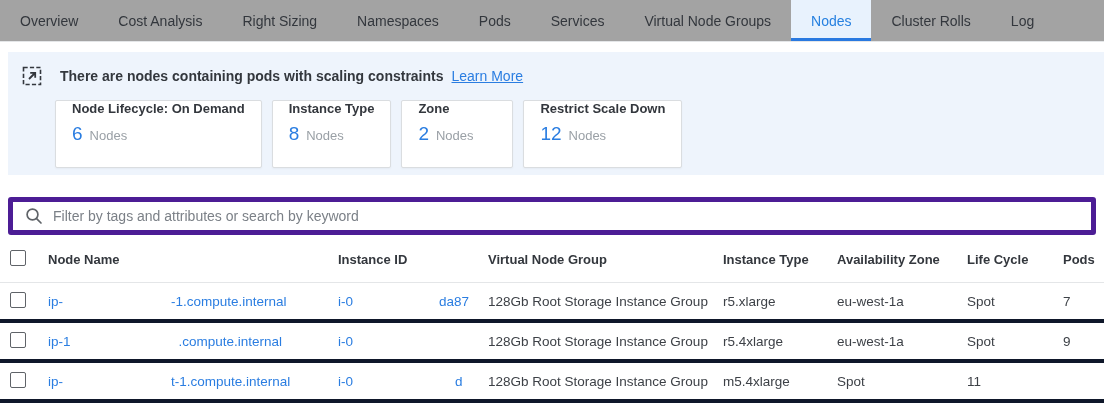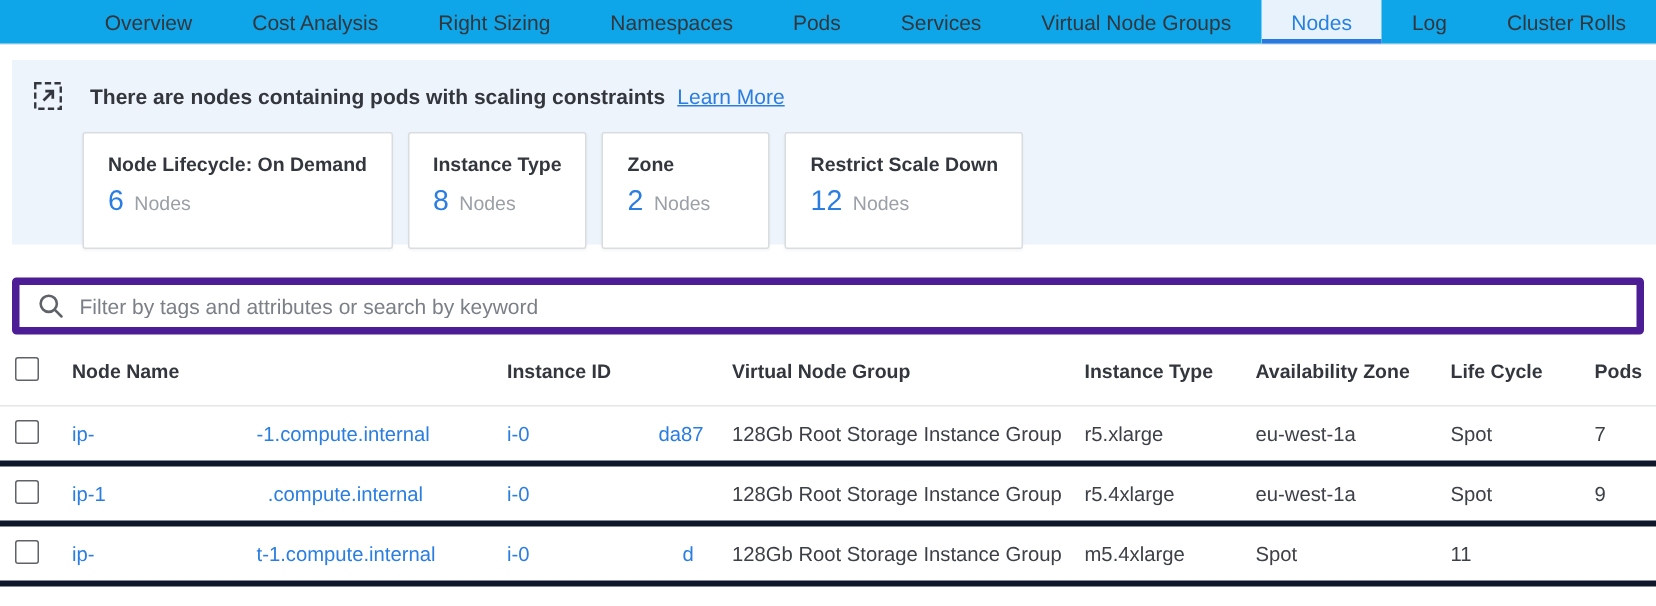--- a/index.html
+++ b/index.html
@@ -4,37 +4,37 @@
 <style>
   * { margin:0; padding:0; box-sizing:border-box; }
   html,body { background:#fff; }
   body {
     width:1104px; height:404px; overflow:hidden;
     font-family:"Liberation Sans","DejaVu Sans",sans-serif;
     color:#3d4147; font-size:13.5px;
   }
 
   
-  .tabbar { display:flex; align-items:stretch; height:30px; border-bottom:1px solid #e4e6e8; background:#0ea5e9;justify-content:flex-end; }
+  .tabbar { display:flex; align-items:stretch; height:42px; border-bottom:1px solid #e4e6e8; background:#a3a3a3; }
   .tab {
     display:flex; align-items:center; padding:0 20px; font-size:14px; color:#33373d;
     cursor:pointer; white-space:nowrap; position:relative;
   }
   .tab.active { background:#e8f2fd; color:#2680e0; box-shadow:inset 0 -3px 0 0 #2979e0; }
 
   
   .banner { margin:10px 0 0 8px; height:123px; background:#eef4fc; padding:14px 16px 0 14px; }
   .banner-head { display:flex; align-items:center; }
   .banner-icon { width:20px; height:20px; margin-right:18px; flex:0 0 auto; }
   .banner-msg { font-weight:700; font-size:14px; color:#33373d; }
   .banner-link { font-size:14px; color:#2a7de1; text-decoration:underline; margin-left:8px; font-weight:400; }
   .cards { display:flex; gap:10px; margin:14px 0 0 33px; }
   .card {
     background:#fff; border:1px solid #dadde0; border-radius:2px;
-    padding:13px 16px 12px 16px; height:78px;
+    padding:0 16px 12px 16px; height:68px;
     box-shadow:0 1px 2px rgba(0,0,0,0.04);
   }
   .card-title { font-size:13px; font-weight:700; color:#33373d; white-space:nowrap; }
   .card-count { margin-top:7px; display:flex; align-items:baseline; }
   .card-num { color:#2a7de1; font-size:19px; font-weight:400; }
   .card-unit { color:#9aa0a6; font-size:13px; margin-left:7px; }
   .card.w1{min-width:168px}.card.w2{min-width:110px}.card.w3{min-width:112px}.card.w4{min-width:126px}
 
   
   .searchbox {
@@ -73,22 +73,22 @@
 
 <nav class="tabbar">
   <div class="tab">Overview</div>
   <div class="tab">Cost Analysis</div>
   <div class="tab">Right Sizing</div>
   <div class="tab">Namespaces</div>
   <div class="tab">Pods</div>
   <div class="tab">Services</div>
   <div class="tab">Virtual Node Groups</div>
   <div class="tab active">Nodes</div>
+  <div class="tab">Cluster Rolls</div>
   <div class="tab">Log</div>
-  <div class="tab">Cluster Rolls</div>
 </nav>
 
 <section class="banner">
   <div class="banner-head">
     <span class="banner-icon">
       <svg viewBox="0 0 20 20" width="20" height="20">
         <rect x="1.5" y="1.5" width="17" height="17" fill="none" stroke="#33373d" stroke-width="1.6" stroke-dasharray="4.2 2.2"></rect>
         <path d="M7 13 L13 7 M8.2 6.8 H13.2 V11.8" fill="none" stroke="#33373d" stroke-width="1.8"></path>
       </svg>
     </span>

